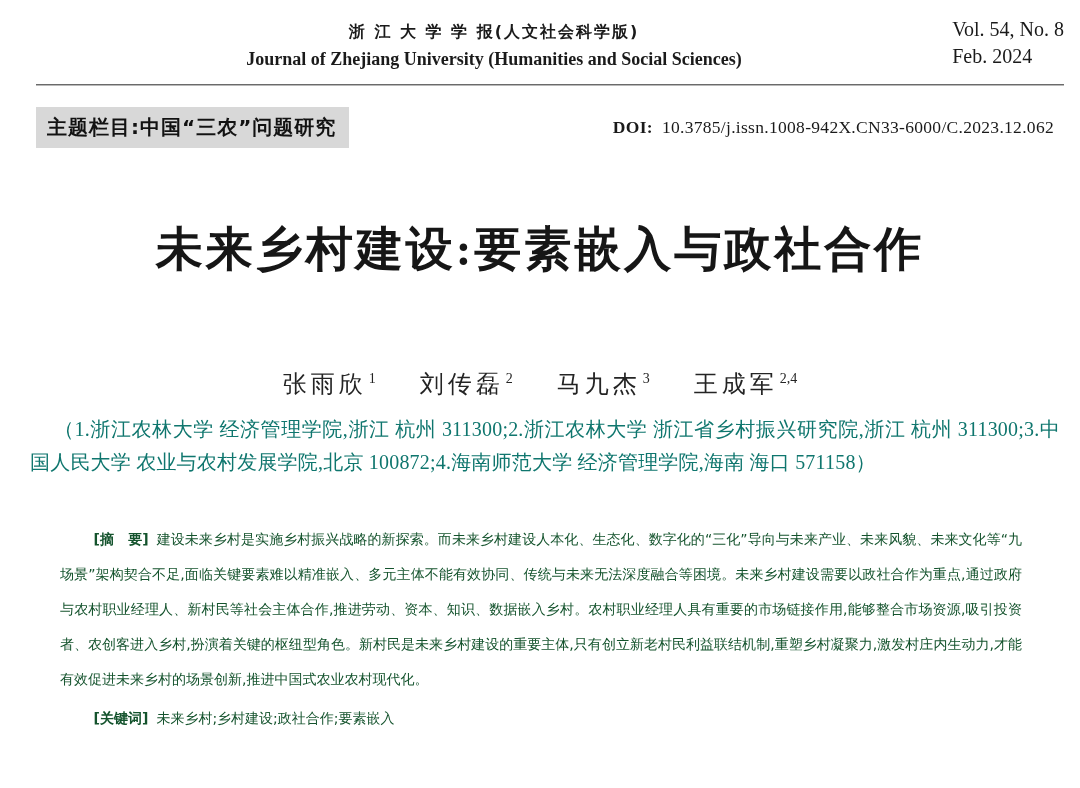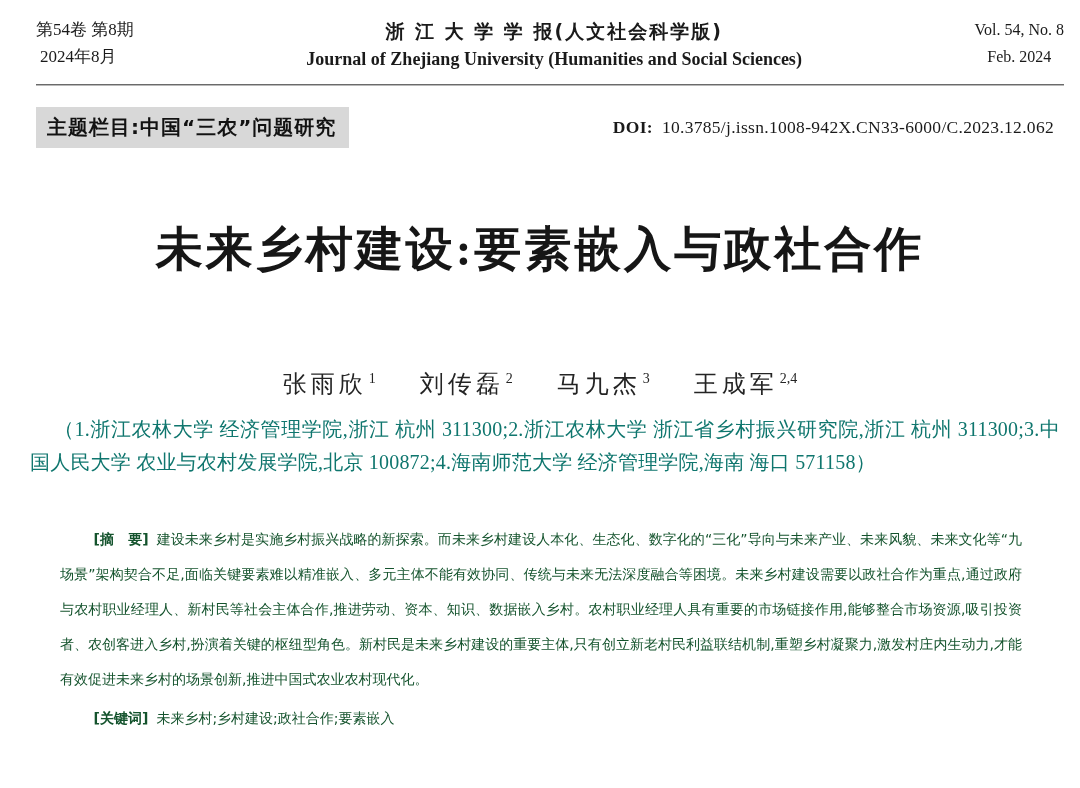--- a/index.html
+++ b/index.html
@@ -15,27 +15,27 @@
   
   .masthead {
     position: absolute; left: 36px; right: 16px; top: 16px; height: 60px;
     display: flex; justify-content: space-between; align-items: flex-start;
   }
   .mast-left { font-size: 17px; line-height: 27px; text-align: left; white-space: nowrap; }
   .mast-left .l2 { padding-left: 4px; }
   .mast-center { flex: 1; text-align: center; padding-top: 1px; }
   .jt-cn {
     font-family: "DejaVu Sans", "Liberation Sans", sans-serif;
-    font-weight: 700; font-size: 19px; line-height: 29px; letter-spacing: 2px;
+    font-weight: 700; font-size: 16px; line-height: 29px; letter-spacing: 2px;
   }
   .jt-en {
     font-family: "Liberation Serif", "DejaVu Serif", serif;
     font-weight: 700; font-size: 18px; line-height: 26px;
   }
-  .mast-right { font-size: 16px; line-height: 27px; text-align: center; white-space: nowrap; }
+  .mast-right { font-size: 20px; line-height: 27px; text-align: left; white-space: nowrap; }
 
   .rule {
     position: absolute; left: 36px; right: 16px; top: 84px; height: 2px;
     background: #6a6a6a; border-bottom: 1px solid #b9b9b9;
   }
 
   
   .banner {
     position: absolute; left: 36px; top: 107px;
     background: #d8d8d8;
@@ -80,24 +80,20 @@
   .abs-block p { text-indent: 2.4em; }
   .abs-block .lbl { font-weight: 700; margin-right: 8px; }
   .keywords { margin-top: 4px; }
 </style>
 </head>
 <body>
 
 <div class="page">
 
   <header class="masthead">
-    <div class="mast-left">
-      <div class="l1">第54卷 第8期</div>
-      <div class="l2">2024年8月</div>
-    </div>
     <div class="mast-center">
       <div class="jt-cn">浙 江 大 学 学 报(人文社会科学版)</div>
       <div class="jt-en">Journal of Zhejiang University (Humanities and Social Sciences)</div>
     </div>
     <div class="mast-right">
       <div>Vol. 54, No. 8</div>
       <div>Feb. 2024</div>
     </div>
   </header>
 

